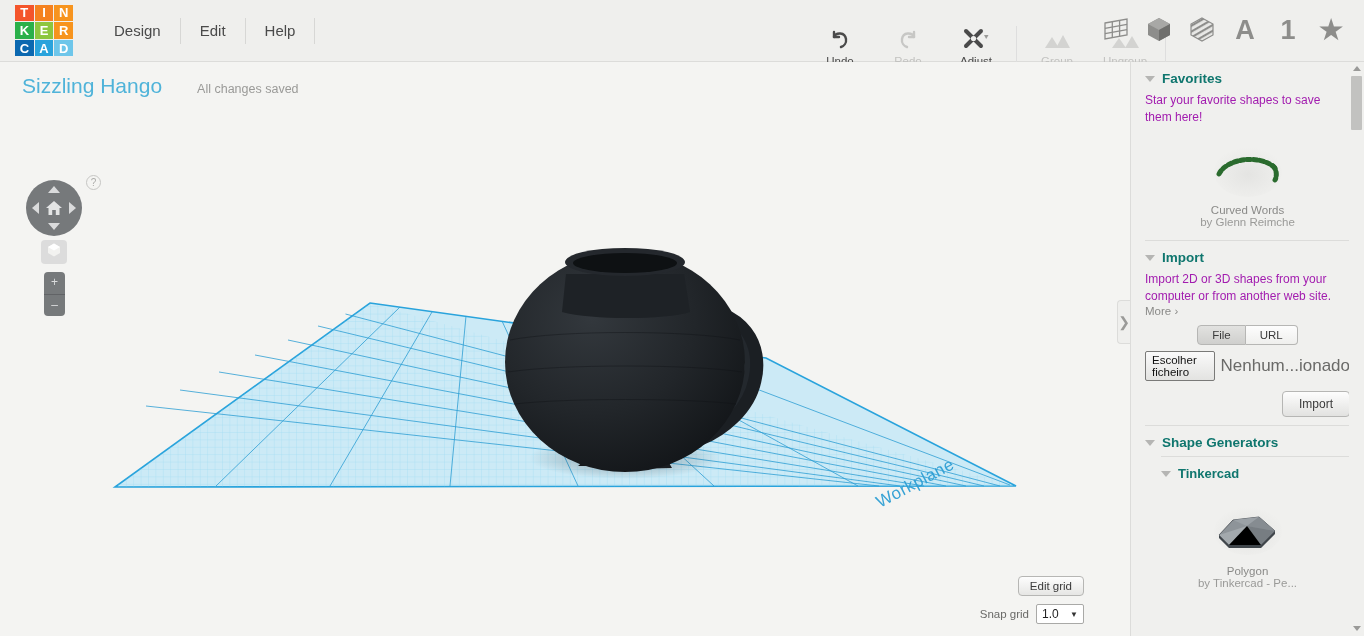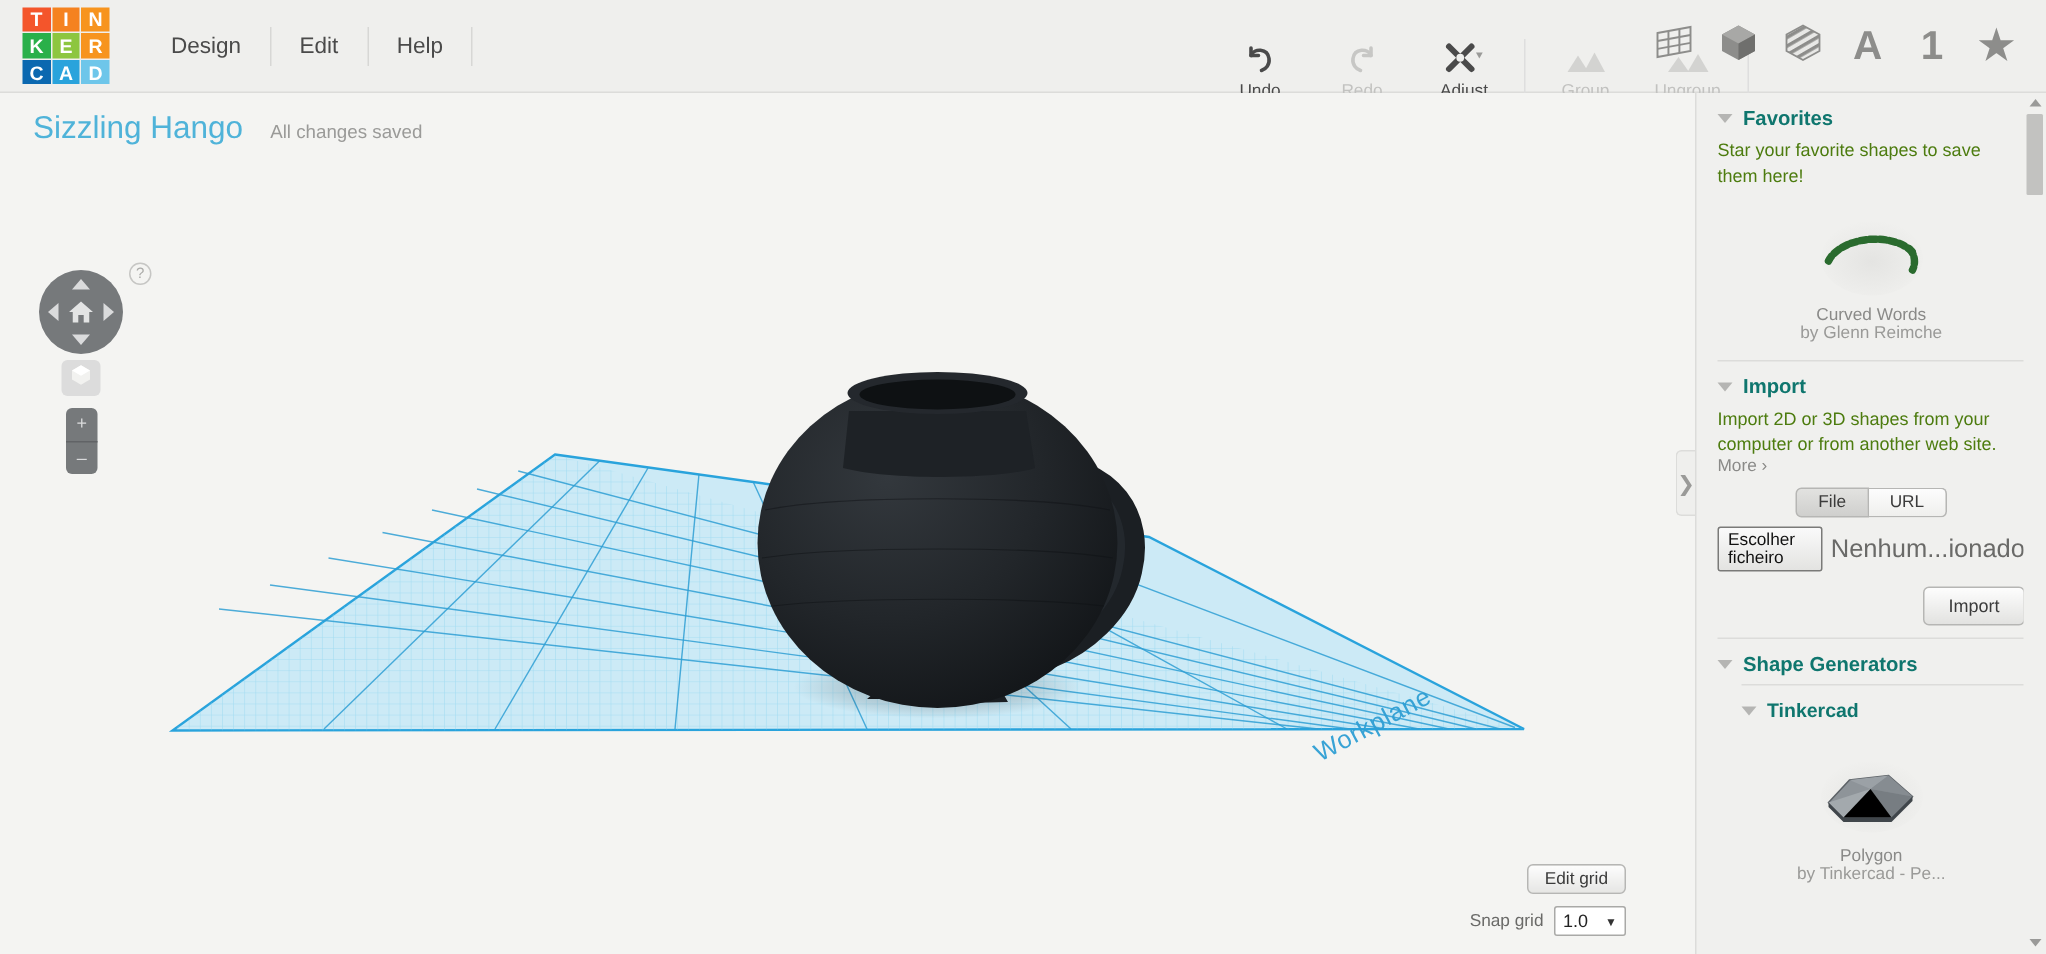--- a/index.html
+++ b/index.html
@@ -60,21 +60,21 @@
   }
   .sbtn .glyph { font-size: 27px; color: #8d8d8b; line-height: 1; font-weight: bold; }
 
   
   .canvas {
     position: absolute; left: 0; top: 62px; width: 1130px; height: 574px;
     background: #f4f4f2; overflow: hidden;
   }
   .title-row { position: absolute; left: 22px; top: 12px; display: flex; align-items: baseline; }
   .proj-title { font-size: 21px; color: #4fb3d9; cursor: pointer; }
-  .saved { font-size: 12.5px; color: #9a9a98; margin-left: 18px; }
+  .saved { font-size: 12.5px; color: #9a9a98; margin-left: 35px; }
 
   
   .navpad {
     position: absolute; left: 26px; top: 118px; width: 56px; height: 56px;
     border-radius: 50%; background: #6d7073; opacity: .93;
     cursor: pointer;
   }
   .navpad .arr { position: absolute; width: 0; height: 0; }
   .navpad .up { border-left: 6px solid transparent; border-right: 6px solid transparent; border-bottom: 7px solid #d9dadb; left: 22px; top: 6px; }
   .navpad .dn { border-left: 6px solid transparent; border-right: 6px solid transparent; border-top: 7px solid #d9dadb; left: 22px; bottom: 6px; }
@@ -147,21 +147,21 @@
   .scroll .thumb { position: absolute; left: 2px; top: 14px; width: 11px; height: 54px; background: #c2c2c0; border-radius: 1px; cursor: pointer; }
 
   .sec { padding: 0 14px; }
   .sec-head {
     display: flex; align-items: center; gap: 7px;
     font-size: 13.5px; font-weight: bold; color: #0f766e;
     padding: 9px 0 6px 0; cursor: pointer;
   }
   .sec-head.sub { font-size: 13px; padding-left: 16px; }
   .tri { width: 0; height: 0; border-left: 5px solid transparent; border-right: 5px solid transparent; border-top: 6px solid #b5b5b3; }
-  .sec-text { font-size: 12px; color: #4d7c0f; line-height: 17px; }
+  .sec-text { font-size: 12px; color: #a21caf; line-height: 17px; }
   .more { font-size: 11.5px; color: #8a8a88; cursor: pointer; }
   .hr { height: 1px; background: #dcdcda; margin: 8px 14px 0 14px; }
 
   .thumb-card { padding: 6px 0 4px 0; text-align: center; }
   .thumb-art {
     width: 90px; height: 62px; margin: 6px auto 4px auto; position: relative;
   }
   .thumb-name { font-size: 11.5px; color: #8a8a88; }
   .thumb-by { font-size: 11.5px; color: #9a9a98; }
 

